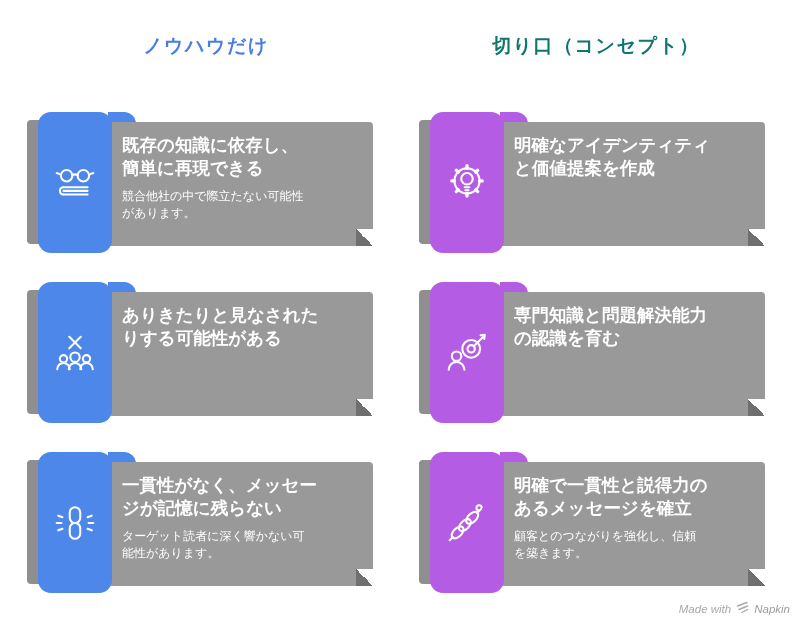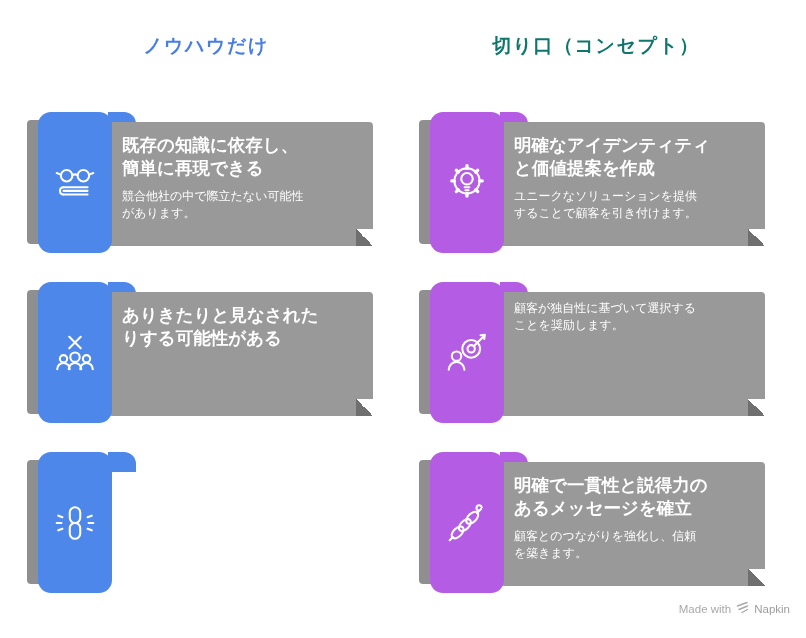--- a/index.html
+++ b/index.html
@@ -47,21 +47,21 @@
   .fold {
     position:absolute; right:0; bottom:0; width:17px; height:17px;
     background:linear-gradient(to bottom left, #ffffff 0 50%, #6f6f6f 50% 100%);
   }
   
   .r1 { top:112px; } .r2 { top:282px;padding-left:34px; } .r3 { top:452px; }
   .cL { left:38px; } .cR { left:430px; }
 
   .footer {
     position:absolute; right:16px; top:601px; display:flex; align-items:center; gap:5px;
-    font-size:11.5px; color:#a9a9a9;
+    font-size:11.5px; color:#a9a9a9;font-style:italic;
   }
   .footer .brand { color:#9d9d9d; }
   .icon-stroke { fill:none; stroke:#ffffff; stroke-width:2; stroke-linecap:round; stroke-linejoin:round; }
 </style>
 </head>
 <body>
 
 <div id="hdr-left" class="col-header">ノウハウだけ</div>
 <div id="hdr-right" class="col-header">切り口（コンセプト）</div>
 
@@ -109,40 +109,45 @@
         <path d="M16 37.5 a6 6 0 0 1 12 0"></path>
         <path d="M27 37.5 a6 6 0 0 1 12 0"></path>
       </svg>
     </span>
   </div>
 </div>
 
 <div class="card blue cL r3">
   <div class="spine"></div>
   <div class="bump"></div>
+  <div class="panel">
+    <div class="card-title">一貫性がなく、メッセー
+ジが記憶に残らない</div>
+    <div class="card-desc">ターゲット読者に深く響かない可
+能性があります。</div>
+    <div class="fold"></div>
+  </div>
   <div class="tab">
     <span>
       <svg width="46" height="46" viewBox="0 0 44 44" class="icon-stroke">
         <rect x="17" y="7" width="10" height="15" rx="5"></rect>
         <rect x="17" y="22" width="10" height="15" rx="5"></rect>
         <path d="M10 16.5 L6 15 M9 22 H4.5 M10 27.5 L6 29"></path>
         <path d="M34 16.5 L38 15 M35 22 H39.5 M34 27.5 L38 29"></path>
       </svg>
     </span>
   </div>
 </div>
 
 <div class="card purple cR r1">
   <div class="spine"></div>
   <div class="bump"></div>
   <div class="panel">
     <div class="card-title">明確なアイデンティティ
 と価値提案を作成</div>
-    <div class="card-desc">ユニークなソリューションを提供
-することで顧客を引き付けます。</div>
     <div class="fold"></div>
   </div>
   <div class="tab">
     <span>
       <svg width="46" height="46" viewBox="0 0 44 44" class="icon-stroke">
         <circle cx="22" cy="20" r="12"></circle>
         <g stroke-width="3.2">
           <path d="M22 5.5 V8 M22 32 V34.5 M7.5 20 H10 M34 20 H36.5"></path>
           <path d="M11.8 9.8 L13.6 11.6 M30.4 28.4 L32.2 30.2 M32.2 9.8 L30.4 11.6 M13.6 28.4 L11.8 30.2"></path>
         </g>
@@ -150,22 +155,22 @@
         <path d="M19.8 26 H24.2 M20.5 29 H23.5 M21 32 L23 32"></path>
       </svg>
     </span>
   </div>
 </div>
 
 <div class="card purple cR r2">
   <div class="spine"></div>
   <div class="bump"></div>
   <div class="panel">
-    <div class="card-desc">顧客が独自性に基づいて選択する
-ことを奨励します。</div>
+    <div class="card-title">専門知識と問題解決能力
+の認識を育む</div>
     <div class="fold"></div>
   </div>
   <div class="tab">
     <span>
       <svg width="46" height="46" viewBox="0 0 44 44" class="icon-stroke">
         <circle cx="26" cy="18" r="8.5"></circle>
         <circle cx="26" cy="18" r="3.5"></circle>
         <path d="M29 15 L38.5 5.5"></path>
         <path d="M35 5 L39 4.5 L38.5 8.5"></path>
         <circle cx="12" cy="25" r="4.5"></circle>

